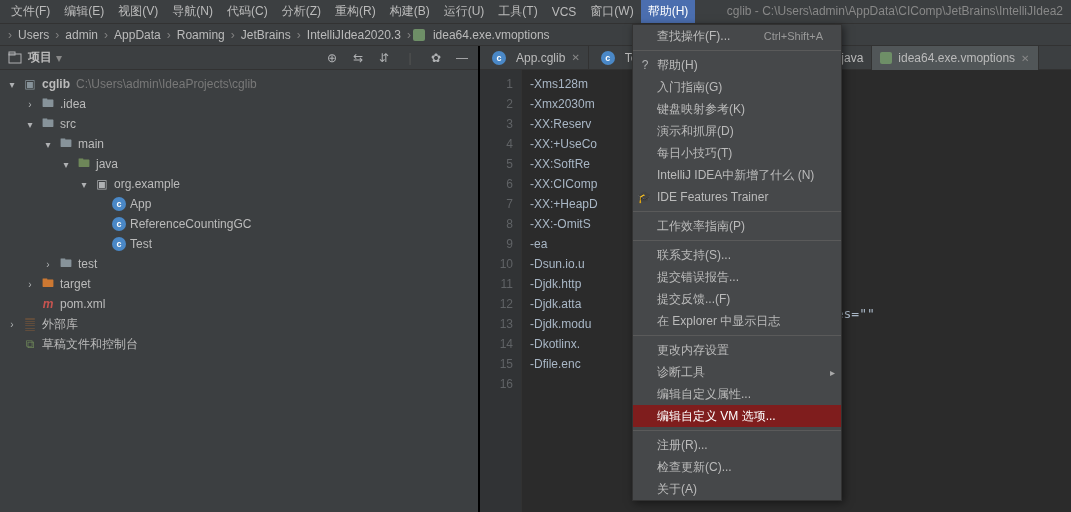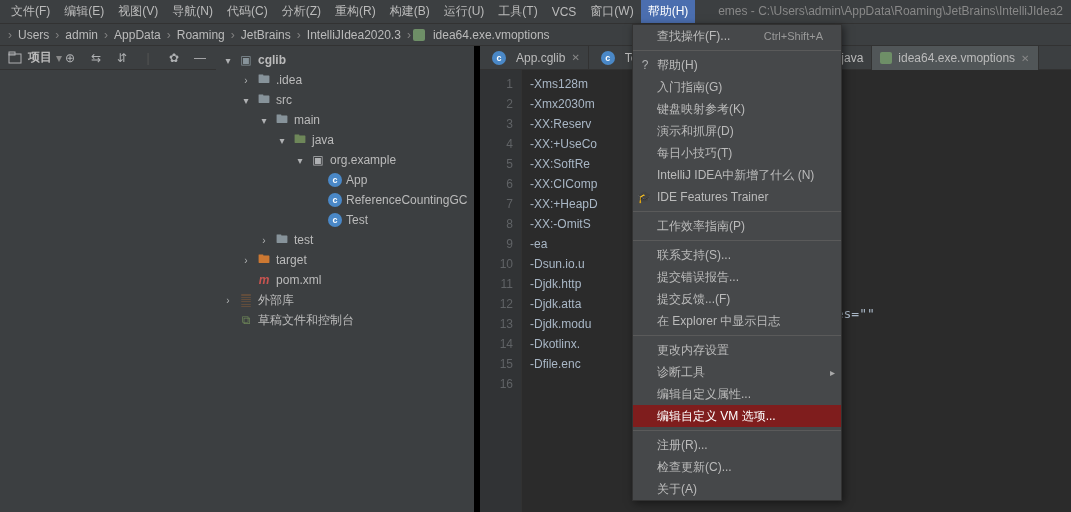--- a/index.html
+++ b/index.html
@@ -14,21 +14,21 @@
   
   .breadcrumb { height: 22px; display: flex; align-items: center; padding: 0 6px; background: #3c3f41; border-bottom: 1px solid #323232; }
   .crumb { color: #bbbbbb; padding: 0 4px; cursor: pointer; }
   .crumb-sep { color: #808080; padding: 0 2px; }
   .crumb-icon { display: inline-block; width: 12px; height: 12px; background: #6e8f67; border-radius: 2px; margin-right: 4px; vertical-align: -2px; }
   
   
   .main { display: flex; height: calc(100% - 46px); }
   
   
-  .project-panel { width: 480px; background: #3c3f41; border-right: 6px solid #000000; display: flex; flex-direction: row; }
+  .project-panel { width: 480px; background: #3c3f41; border-right: 2px solid #000000; display: flex; flex-direction: column; }
   .panel-header { height: 24px; display: flex; align-items: center; padding: 0 8px; border-bottom: 1px solid #323232; background: #3c3f41; }
   .panel-title-icon { width: 14px; height: 14px; margin-right: 6px; }
   .panel-title { color: #bbbbbb; font-weight: bold; }
   .panel-title-dd { color: #888; margin-left: 4px; }
   .panel-toolbar { margin-left: auto; display: flex; gap: 10px; }
   .panel-tool { width: 16px; height: 16px; cursor: pointer; color: #afb1b3; display: flex; align-items: center; justify-content: center; }
   
   .tree { padding: 4px 0; overflow: auto; flex: 1; }
   .tree-row { display: flex; align-items: center; height: 20px; padding-left: 6px; cursor: pointer; white-space: nowrap; }
   .arrow { width: 12px; color: #afb1b3; text-align: center; font-size: 10px; }
@@ -76,21 +76,21 @@
   <div class="menu-item">导航(N)</div>
   <div class="menu-item">代码(C)</div>
   <div class="menu-item">分析(Z)</div>
   <div class="menu-item">重构(R)</div>
   <div class="menu-item">构建(B)</div>
   <div class="menu-item">运行(U)</div>
   <div class="menu-item">工具(T)</div>
   <div class="menu-item">VCS</div>
   <div class="menu-item">窗口(W)</div>
   <div class="menu-item active">帮助(H)</div>
-  <div class="window-title">emes - C:\Users\admin\AppData\Roaming\JetBrains\IntelliJIdea2</div>
+  <div class="window-title">cglib - C:\Users\admin\AppData\CIComp\JetBrains\IntelliJIdea2</div>
 </div>
 
 <div class="breadcrumb">
   <span class="crumb-sep">›</span>
   <span class="crumb">Users</span>
   <span class="crumb-sep">›</span>
   <span class="crumb">admin</span>
   <span class="crumb-sep">›</span>
   <span class="crumb">AppData</span>
   <span class="crumb-sep">›</span>
@@ -123,20 +123,21 @@
         <span class="panel-tool" style="color:#555">|</span>
         <span class="panel-tool">✿</span>
         <span class="panel-tool">—</span>
       </div>
     </div>
     <div class="tree">
       <div class="tree-row" style="padding-left:6px">
         <span class="arrow">▾</span>
         <span class="node-icon folder-icon">▣</span>
         <span class="node-label" style="font-weight:bold">cglib</span>
+        <span class="node-hint">C:\Users\admin\IdeaProjects\cglib</span>
       </div>
       <div class="tree-row" style="padding-left:24px">
         <span class="arrow">›</span>
         <span class="node-icon folder-icon">🖿</span>
         <span class="node-label">.idea</span>
       </div>
       <div class="tree-row" style="padding-left:24px">
         <span class="arrow">▾</span>
         <span class="node-icon folder-icon">🖿</span>
         <span class="node-label">src</span>

